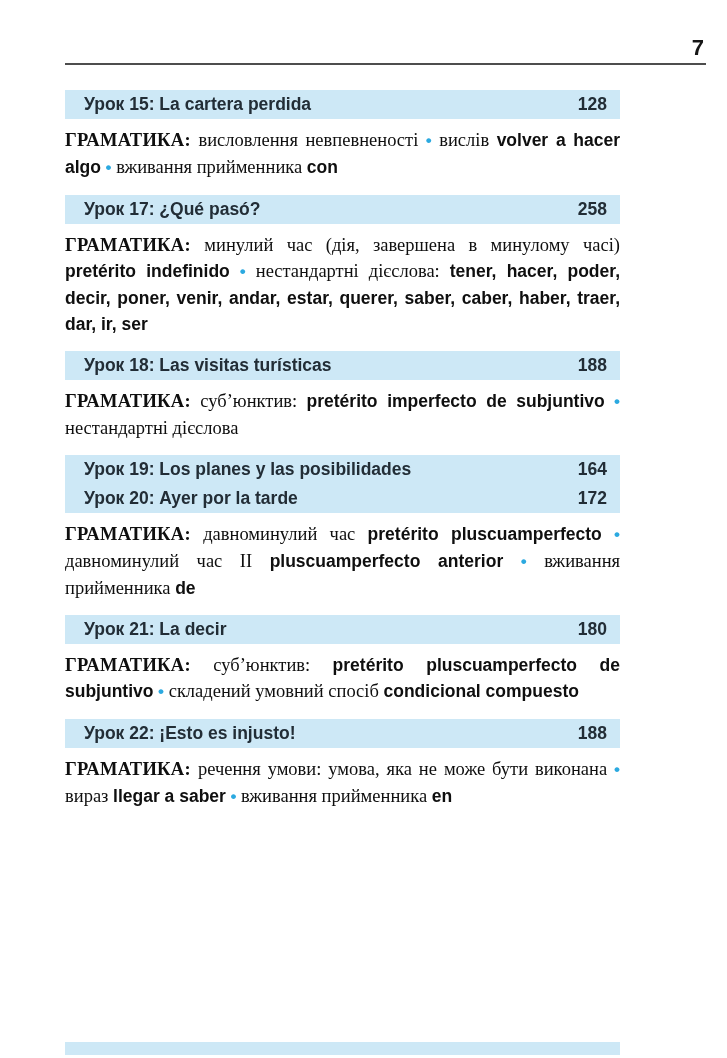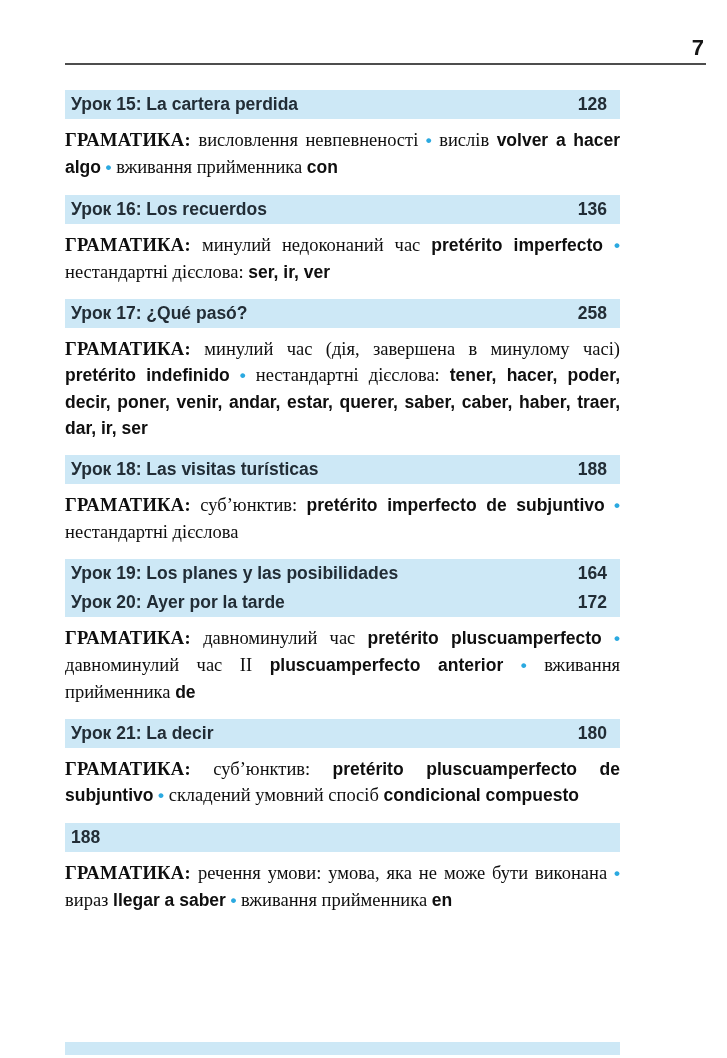--- a/index.html
+++ b/index.html
@@ -36,21 +36,21 @@
   }
   .toc{
     margin:25px 0 0 65px;
     width:555px;
   }
   .lesson-bar{
     display:flex;
     justify-content:space-between;
     align-items:center;
     height:29px;
-    padding:0 13px 0 6px;
+    padding:0 13px 0 19px;
     box-sizing:border-box;
     background:var(--header-bar-bg);
     font-family:"Liberation Sans", sans-serif;
     font-weight:700;
     font-size:17.5px;
     color:var(--header-text);
   }
   .grammar{
     margin:8px 0 14px 0;
     font-size:18.5px;
@@ -100,27 +100,20 @@
   <div class="toc" id="toc">
       <div class="toc-section">
         <div class="lesson-bar">
           <span class="lesson-title">Урок 15: La cartera perdida</span>
           <span class="lesson-page">128</span>
         </div>
         <p class="grammar"><span class="glabel">ГРАМАТИКА:</span> <span class="seg-plain">висловлення невпевненості</span> <span class="seg-bullet">•</span> <span class="seg-plain">вислів</span> <span class="seg-bold">volver a hacer algo</span> <span class="seg-bullet">•</span> <span class="seg-plain">вживання прийменника</span> <span class="seg-bold">con</span> </p>
       </div>
       <div class="toc-section">
         <div class="lesson-bar">
-          <span class="lesson-title">Урок 16: Los recuerdos</span>
-          <span class="lesson-page">136</span>
-        </div>
-        <p class="grammar"><span class="glabel">ГРАМАТИКА:</span> <span class="seg-plain">минулий недоконаний час</span> <span class="seg-bold">pretérito imperfecto</span> <span class="seg-bullet">•</span> <span class="seg-plain">нестандартні дієслова:</span> <span class="seg-bold">ser, ir, ver</span> </p>
-      </div>
-      <div class="toc-section">
-        <div class="lesson-bar">
           <span class="lesson-title">Урок 17: ¿Qué pasó?</span>
           <span class="lesson-page">258</span>
         </div>
         <p class="grammar"><span class="glabel">ГРАМАТИКА:</span> <span class="seg-plain">минулий час (дія, завершена в минулому часі)</span> <span class="seg-bold">pretérito indefinido</span> <span class="seg-bullet">•</span> <span class="seg-plain">нестандартні дієслова:</span> <span class="seg-bold">tener, hacer, poder, decir, poner, venir, andar, estar, querer, saber, caber, haber, traer, dar, ir, ser</span> </p>
       </div>
       <div class="toc-section">
         <div class="lesson-bar">
           <span class="lesson-title">Урок 18: Las visitas turísticas</span>
           <span class="lesson-page">188</span>
         </div>
@@ -141,20 +134,21 @@
       </div>
       <div class="toc-section">
         <div class="lesson-bar">
           <span class="lesson-title">Урок 21: La decir</span>
           <span class="lesson-page">180</span>
         </div>
         <p class="grammar"><span class="glabel">ГРАМАТИКА:</span> <span class="seg-plain">суб’юнктив:</span> <span class="seg-bold">pretérito pluscuamperfecto de subjuntivo</span> <span class="seg-bullet">•</span> <span class="seg-plain">складений умовний спосіб</span> <span class="seg-bold">condicional compuesto</span> </p>
       </div>
       <div class="toc-section">
         <div class="lesson-bar">
+          <span class="lesson-title">Урок 22: ¡Esto es injusto!</span>
           <span class="lesson-page">188</span>
         </div>
         <p class="grammar"><span class="glabel">ГРАМАТИКА:</span> <span class="seg-plain">речення умови: умова, яка не може бути виконана</span> <span class="seg-bullet">•</span> <span class="seg-plain">вираз</span> <span class="seg-bold">llegar a saber</span> <span class="seg-bullet">•</span> <span class="seg-plain">вживання прийменника</span> <span class="seg-bold">en</span> </p>
       </div>
     </div>
 
   <div class="partial-bar"></div>
 
 </div>
 

